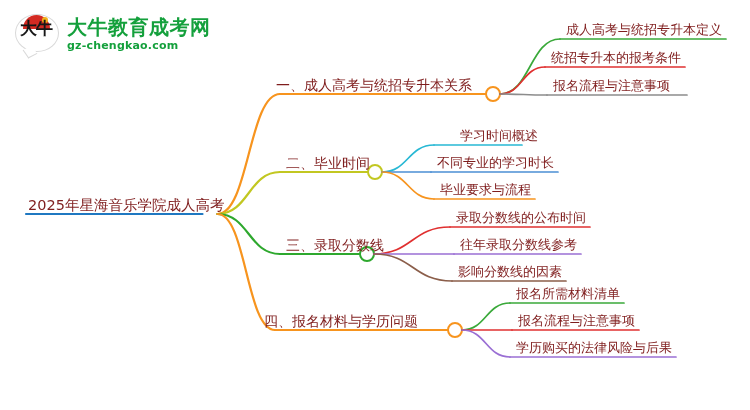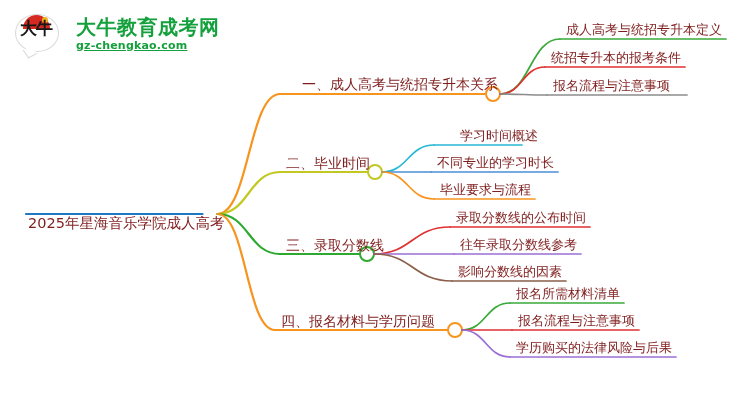--- a/index.html
+++ b/index.html
@@ -18,21 +18,21 @@
 
   
   #logo {
     position: absolute;
     left: 14px;
     top: 8px;
     width: 220px;
     height: 52px;
     display: flex;
     align-items: center;
-    gap: 16px;
+    gap: 7px;
   }
   .logo-mark {
     position: relative;
     width: 46px;
     height: 46px;
     flex: 0 0 46px;
   }
   .logo-bubble {
     position: absolute;
     left: 1px; top: 3px;
@@ -86,38 +86,37 @@
     line-height: 23px;
     font-family: Liberation Serif, serif;
   }
   .logo-sub {
     font-size: 11px;
     font-weight: bold;
     color: #14a03c;
     letter-spacing: 0.2px;
     line-height: 14px;
     font-family: "DejaVu Sans", sans-serif;
-    text-decoration: underline;
   }
 
   
   #map-svg {
     position: absolute;
     left: 0; top: 0;
     width: 750px; height: 410px;
   }
   .node-label {
     position: absolute;
     white-space: nowrap;
     font-size: 13.5px;
     line-height: 16px;
     color: #7f1d1d;
     font-family: "DejaVu Sans", "Liberation Sans", sans-serif;
   }
-  .node-label.root { font-size: 14.5px; margin-top: 18px; }
+  .node-label.root { font-size: 14.5px; }
   .node-label.branch { font-size: 14px; }
   .node-label.leaf { font-size: 13px; }
 </style>
 </head>
 <body>
 
 <div id="logo">
   <div class="logo-mark">
     <div class="logo-bubble"></div>
     <div class="logo-arc"></div>
@@ -164,29 +163,29 @@
     <circle cx="455" cy="330" r="7" fill="#ffffff" stroke="#f7941e" stroke-width="2"></circle>
     <path d="M 462 330 C 486 330, 486 303, 510 303" stroke="#3aa93a" stroke-width="1.7" fill="none" stroke-linecap="round"></path>
     <path d="M 510 303 L 624 303" stroke="#3aa93a" stroke-width="1.7" fill="none" stroke-linecap="round"></path>
     <path d="M 462 330 C 487 330, 487 330, 512 330" stroke="#e03030" stroke-width="1.7" fill="none" stroke-linecap="round"></path>
     <path d="M 512 330 L 639 330" stroke="#e03030" stroke-width="1.7" fill="none" stroke-linecap="round"></path>
     <path d="M 462 330 C 486 330, 486 357, 510 357" stroke="#9a6fd4" stroke-width="1.7" fill="none" stroke-linecap="round"></path>
     <path d="M 510 357 L 676 357" stroke="#9a6fd4" stroke-width="1.7" fill="none" stroke-linecap="round"></path>
   </svg>
 <div id="labels">
     <div class="node-label root" style="left: 28px; top: 197px;">2025年星海音乐学院成人高考</div>
-    <div class="node-label branch" style="left: 302px; top: 77px; font-family: Liberation Serif, serif;">一、成人高考与统招专升本关系</div>
+    <div class="node-label branch" style="left: 276px; top: 77px;">一、成人高考与统招专升本关系</div>
     <div class="node-label leaf" style="left: 566px; top: 22px;">成人高考与统招专升本定义</div>
     <div class="node-label leaf" style="left: 551px; top: 50px;">统招专升本的报考条件</div>
     <div class="node-label leaf" style="left: 553px; top: 78px;">报名流程与注意事项</div>
     <div class="node-label branch" style="left: 286px; top: 155px;">二、毕业时间</div>
     <div class="node-label leaf" style="left: 460px; top: 128px;">学习时间概述</div>
     <div class="node-label leaf" style="left: 437px; top: 155px;">不同专业的学习时长</div>
     <div class="node-label leaf" style="left: 440px; top: 182px;">毕业要求与流程</div>
     <div class="node-label branch" style="left: 286px; top: 237px;">三、录取分数线</div>
     <div class="node-label leaf" style="left: 456px; top: 210px;">录取分数线的公布时间</div>
     <div class="node-label leaf" style="left: 460px; top: 237px; text-align: center;">往年录取分数线参考</div>
     <div class="node-label leaf" style="left: 458px; top: 264px;">影响分数线的因素</div>
-    <div class="node-label branch" style="left: 281px; top: 313px; text-align: center;">四、报名材料与学历问题</div>
+    <div class="node-label branch" style="left: 264px; top: 313px; text-align: center;">四、报名材料与学历问题</div>
     <div class="node-label leaf" style="left: 516px; top: 286px;">报名所需材料清单</div>
     <div class="node-label leaf" style="left: 518px; top: 313px;">报名流程与注意事项</div>
     <div class="node-label leaf" style="left: 516px; top: 340px;">学历购买的法律风险与后果</div>
   </div>
 
 </body></html>

